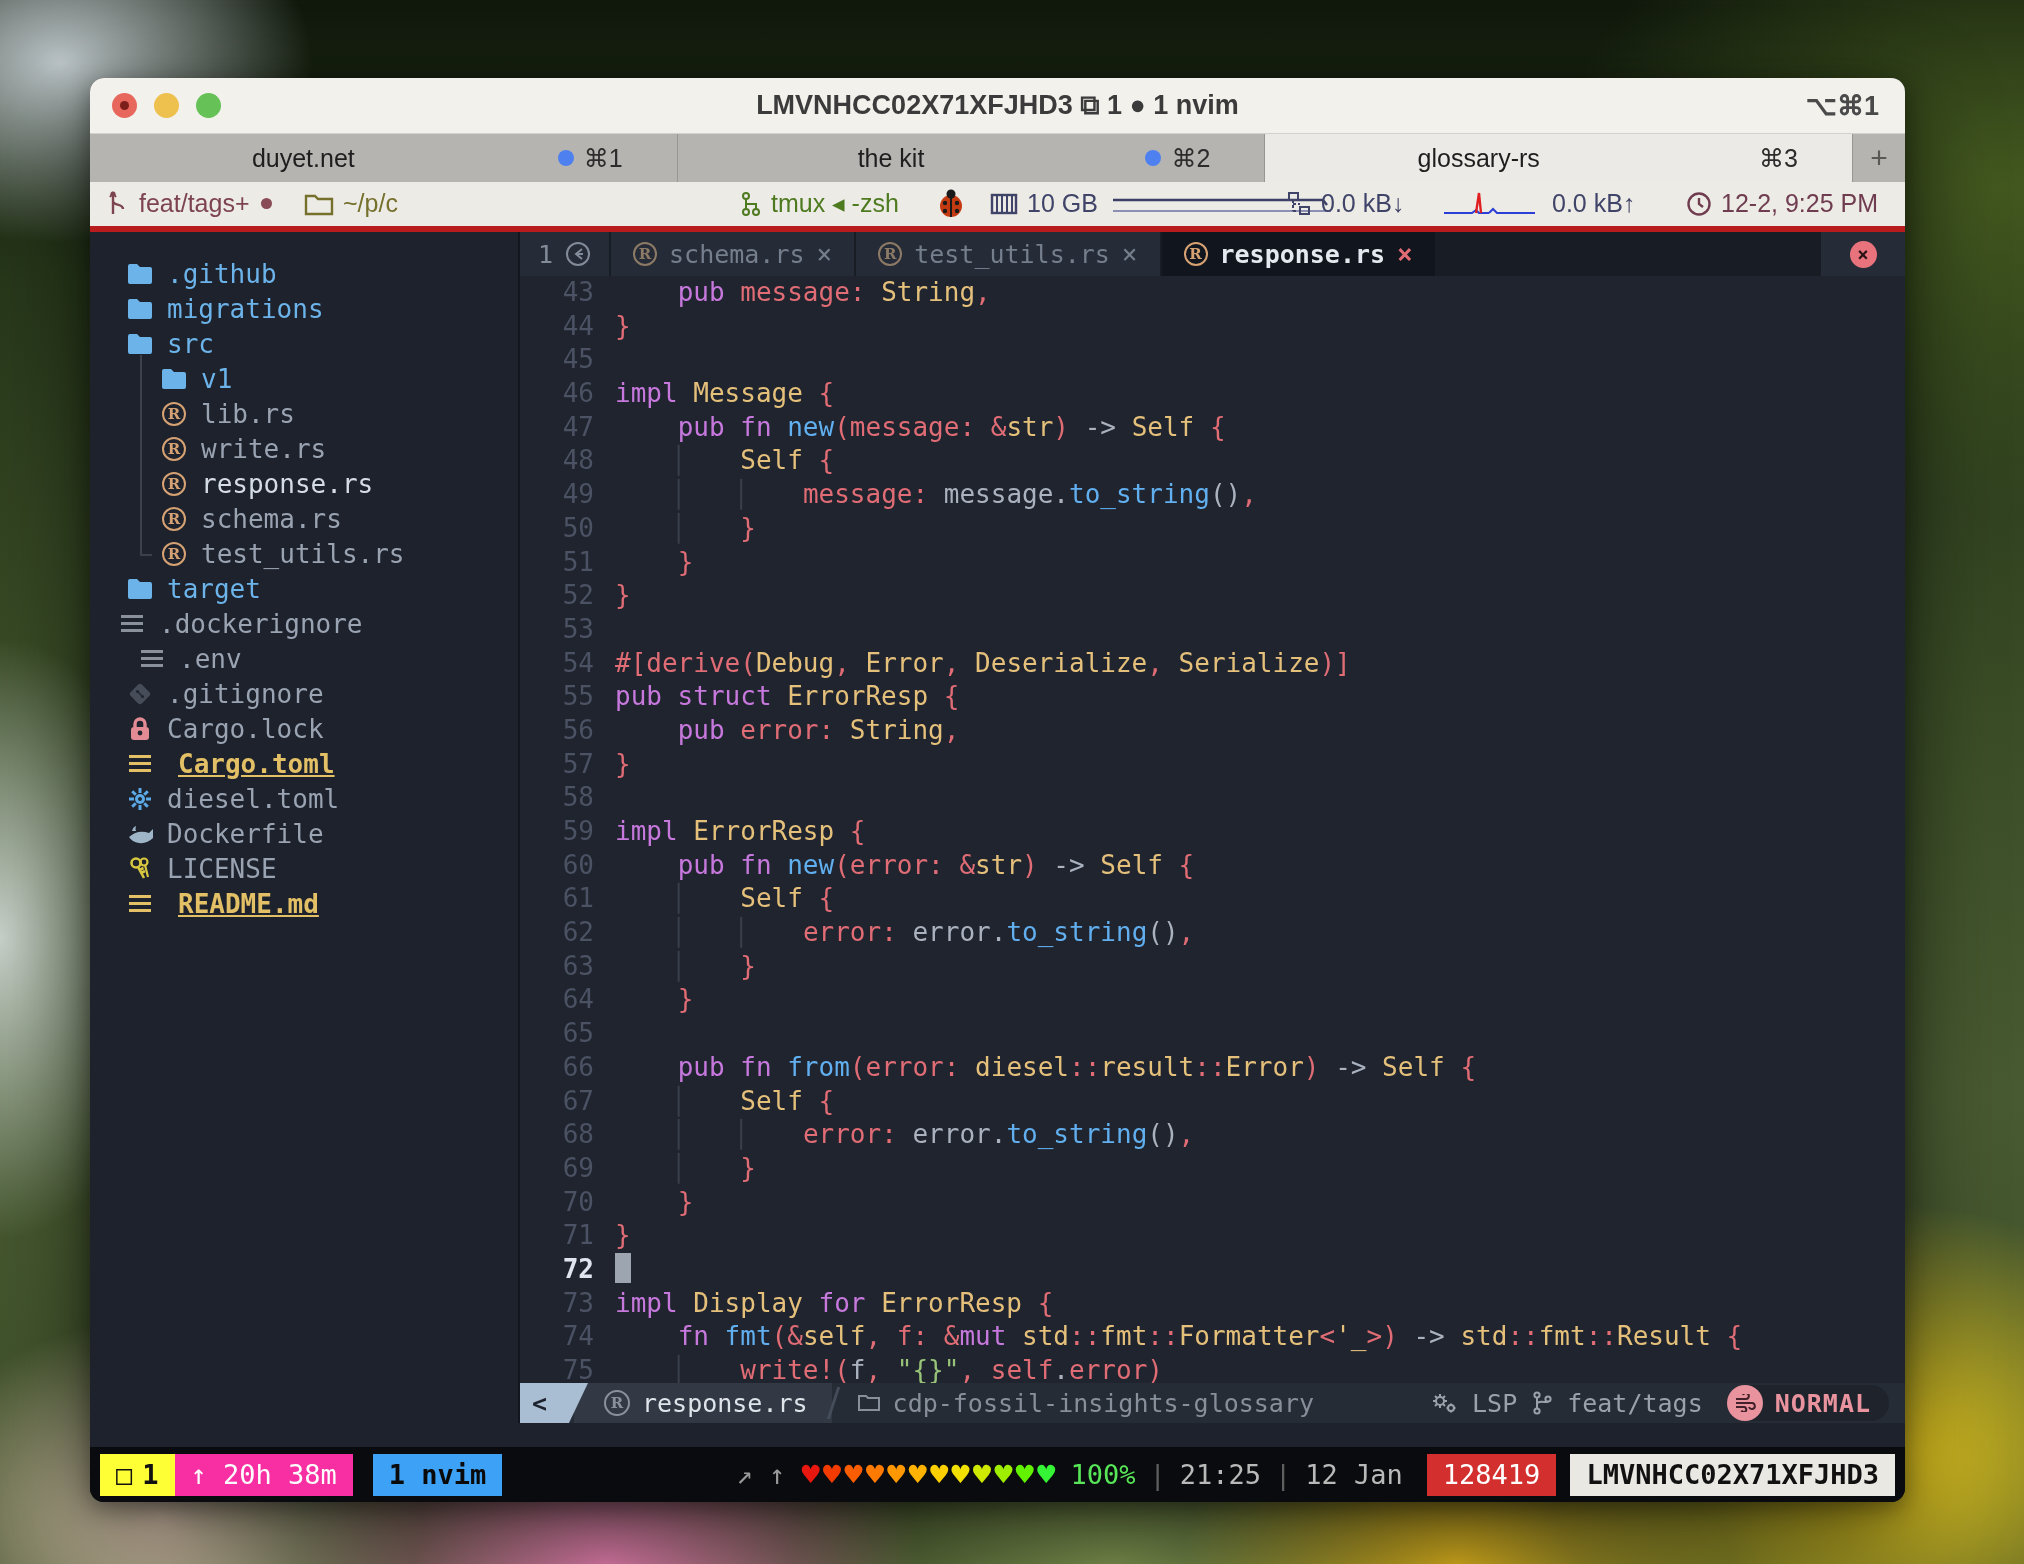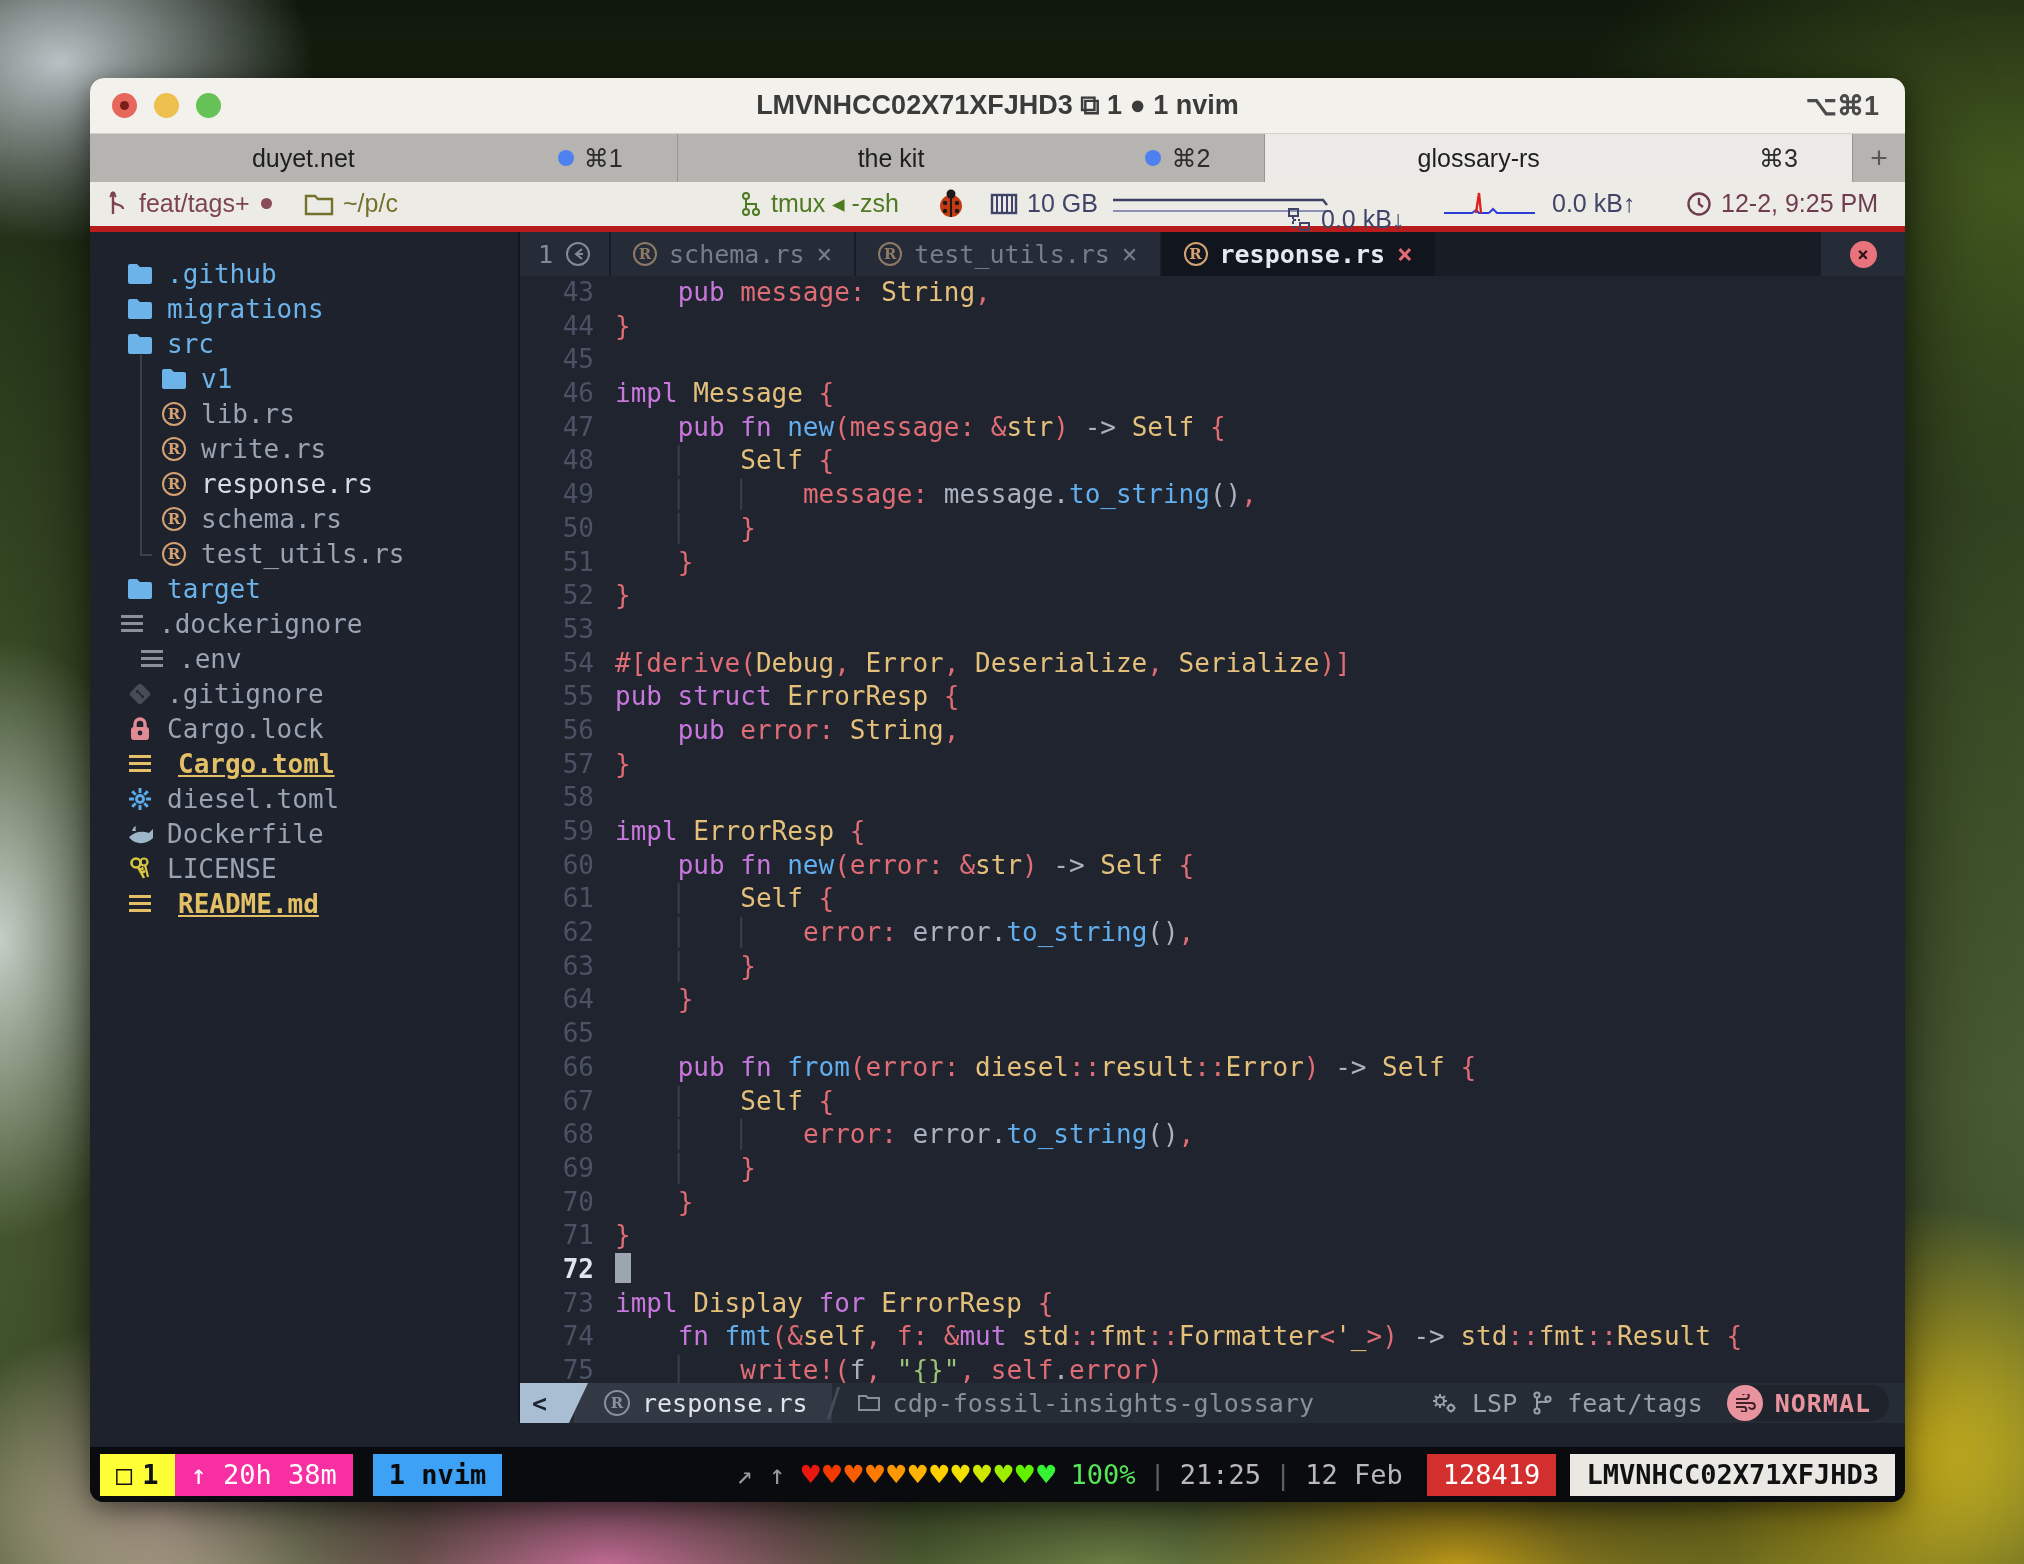--- a/index.html
+++ b/index.html
@@ -48,21 +48,21 @@
   
   .infobar{height:44px;background:#edebe6;flex:0 0 auto;position:relative;font-size:25px;border-bottom:6px solid #b91c1c;}
   .ib{position:absolute;top:0;height:43px;display:flex;align-items:center;gap:9px;white-space:nowrap;}
   .ib svg{display:block;}
   .ib-branch{left:16px;color:#7d4450;}
   .ib-branch .dirtydot{width:11px;height:11px;border-radius:50%;background:#8a4a56;margin-left:2px;}
   .ib-path{left:214px;color:#76702d;}
   .ib-session{left:648px;color:#4e7a20;}
   .ib-bug{left:846px;}
   .ib-mem{left:900px;color:#3f4468;}
-  .ib-netdown{left:1196px;color:#3f4468;margin-top:16px;}
+  .ib-netdown{left:1196px;color:#3f4468;}
   .ib-netgraph{left:1352px;}
   .ib-netup{left:1462px;color:#3f4468;}
   .ib-clock{left:1596px;color:#6f3c50;}
 
   
   .terminal{flex:1;display:flex;flex-direction:column;background:#1d222c;min-height:0;}
   .main{flex:1;display:flex;min-height:0;}
 
   
   .tree{flex:0 0 428px;background:#1d222c;position:relative;padding-top:24px;border-right:2px solid #12161e;}
@@ -497,19 +497,19 @@
             <span style="color: rgb(242, 224, 0);">♥</span>
             <span style="color: rgb(207, 232, 0);">♥</span>
             <span style="color: rgb(159, 238, 0);">♥</span>
             <span style="color: rgb(98, 242, 0);">♥</span>
             <span style="color: rgb(53, 244, 53);">♥</span>
           </span>
         <span class="pct">100%</span>
         <span class="tsep">|</span>
         <span class="ttime">21:25</span>
         <span class="tsep">|</span>
-        <span class="tdate">12 Feb</span>
+        <span class="tdate">12 Jan</span>
         <span class="tseg red">128419</span>
         <span class="tseg host">LMVNHCC02X71XFJHD3</span>
       </div>
     </div>
   </div>
 </div>
 
 </body></html>

